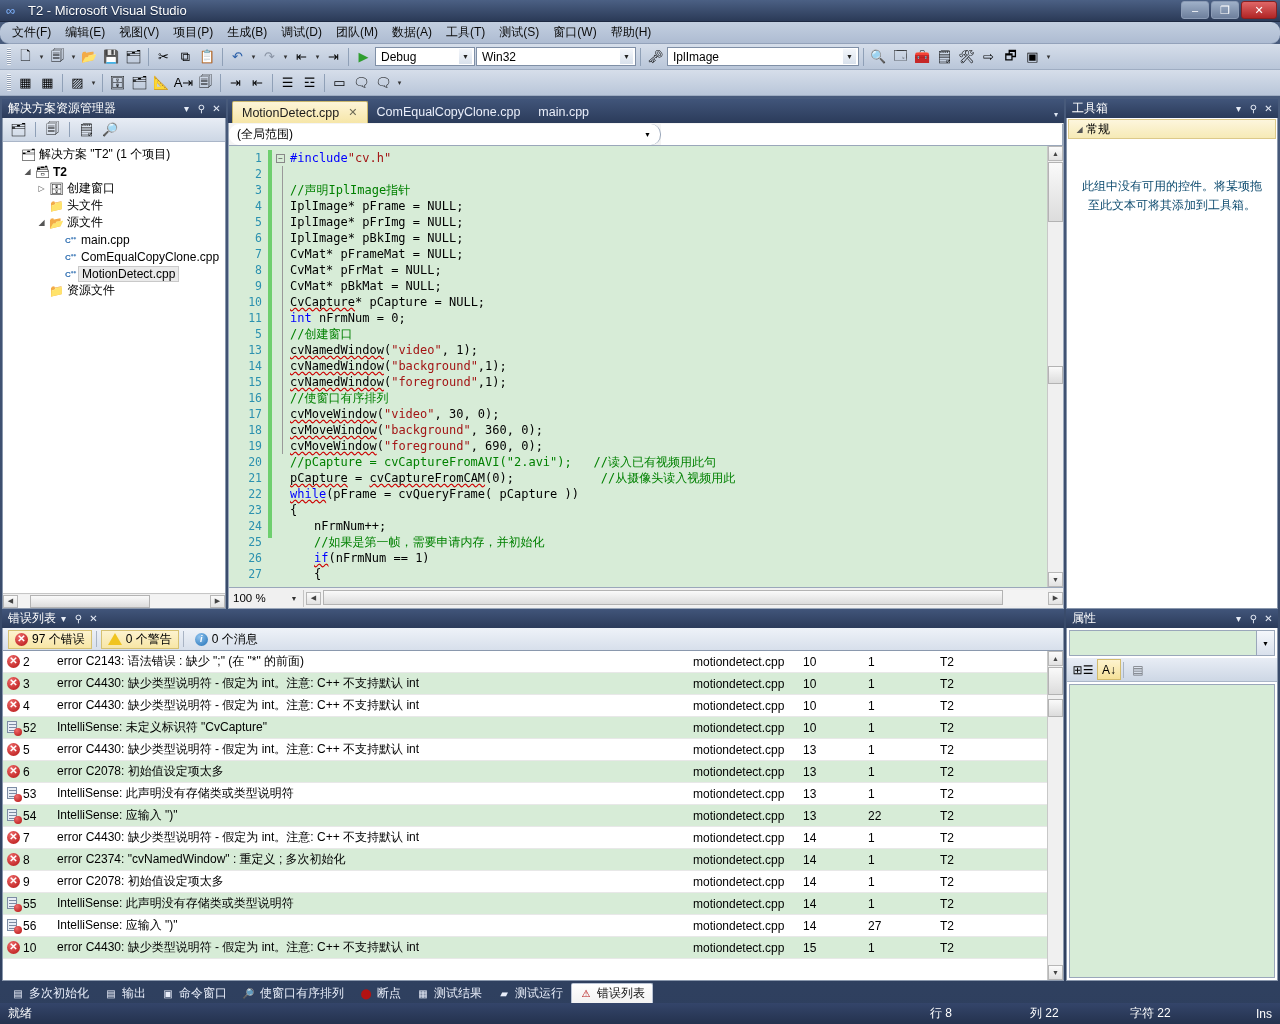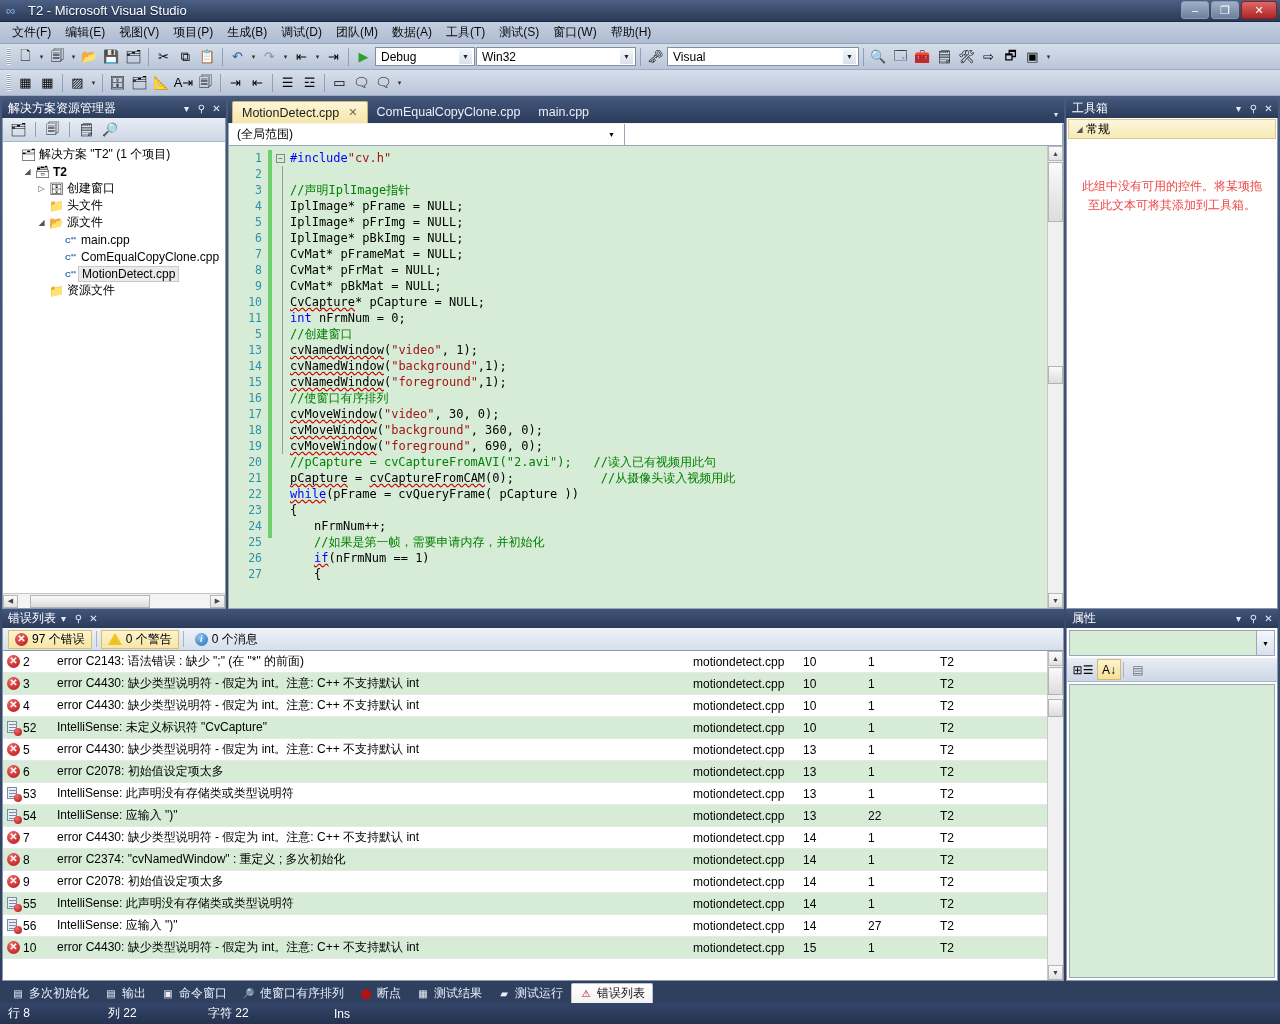--- a/index.html
+++ b/index.html
@@ -21,21 +21,21 @@
   .titlebar .vslogo { width:16px;height:14px; margin-right:6px; color:#7fb3ff; font-size:13px; line-height:14px;}
   .titlebar .ttl { color:#fff; font-size:13px; text-shadow:0 1px 1px #11203c; }
   .wincontrols { position:absolute; right:3px; top:1px; display:flex; gap:2px; }
   .wbtn { width:28px;height:18px; border:1px solid #8a9ab4; border-radius:3px;
           background:linear-gradient(#9fb0c8,#6d7f9c); display:flex;align-items:center;justify-content:center;
           color:#fff; font-size:11px; }
   .wbtn.close { width:36px; background:linear-gradient(#e06767,#b02525); border-color:#8a2020; }
 
   
   .menubar { height:22px; background:linear-gradient(#c3cfe0,#aebcd2); display:flex;
-             align-items:center; padding-left:5px; border-bottom:1px solid #93a2ba; }
+             align-items:center; padding-left:5px; border-bottom:1px solid #93a2ba;border-radius:9px; }
   .menubar span { padding:2px 7px; font-size:12px; color:#0b0b0b; }
 
   
   .toolbar { height:26px; background:linear-gradient(#d6deea,#b9c6d9); display:flex; align-items:center;
              padding-left:4px; border-bottom:1px solid #9fadc2; gap:1px; }
   .grip { width:4px;height:17px; margin:0 3px;
           background:repeating-linear-gradient(#fff 0 1px,#8a98ad 1px 2px); border-radius:1px; opacity:.85;}
   .tb-ico { width:21px;height:21px; display:flex;align-items:center;justify-content:center; font-size:13px; }
   .tb-sep { width:1px;height:18px; background:#8fa0b7; margin:0 3px; }
   .tb-arrow { width:9px; font-size:7px; display:flex; align-items:center; justify-content:center; color:#333;}
@@ -85,21 +85,21 @@
               padding-left:4px; position:relative; }
   .tab { height:22px; display:flex; align-items:center; padding:0 9px; font-size:12.5px; color:#e9eefa; }
   .tab.active { background:linear-gradient(#fdf5d8,#f6e6a8); color:#1a1a1a; border:1px solid #c9b66d;
                 border-bottom:none; border-radius:2px 2px 0 0; }
   .tab .x { margin-left:9px; font-size:11px; color:#6d6a55; }
   .tabstrip .tsarrow { position:absolute; right:6px; bottom:4px; color:#dfe6f2; font-size:8px;}
   .navbar { height:23px; background:#f4f4f4; border:1px solid #9aa7ba; border-top:none;
             display:flex; align-items:center; }
   .navcombo { height:21px; border-right:1px solid #9aa7ba; display:flex; align-items:center;
               padding:0 2px 0 8px; justify-content:space-between; background:#fff;}
-  .nav-left { width:396px; }
+  .nav-left { width:432px;border-radius:10px; }
   .nav-right { flex:1; background:#fff; }
   .navcombo .cbtn { width:14px; font-size:7px; }
 
   .codearea { flex:1; display:flex; background:#fff; border:1px solid #9aa7ba; border-top:none; min-height:0;
               position:relative; overflow:hidden;}
   .gutter-num { width:38px; background:#d7ecd7; text-align:right; padding-right:5px;
                 font-family:"DejaVu Sans Mono", monospace; font-size:11.5px; color:#2b91af; padding-top:4px;}
   .gutter-num div { height:16px; line-height:16px; }
   .indmargin { width:7px; background:#d7ecd7; position:relative; }
   .indbar { position:absolute; left:1px; top:4px; width:4px; height:388px; background:#6ecf6e; }
@@ -129,21 +129,21 @@
   .zsep { width:1px;height:17px;background:#c4c4c4; margin:0 2px;}
   .eh-track { flex:1; height:16px; background:#f3f3f3; position:relative; margin:0 0px;}
   .eh-thumb { position:absolute; left:2px; top:0; width:680px; height:15px;
               background:linear-gradient(#fafafa,#dcdcdc); border:1px solid #b3b3b3;}
 
   
   .tbx-body { padding:0; background:#fff; }
   .tbx-group { margin:1px 1px 0 1px; height:20px; background:linear-gradient(#fdf6dd,#f6eab6);
                border:1px solid #dcc98a; display:flex; align-items:center; padding-left:4px; font-size:12px; }
   .tbx-group .tw { font-size:8px; color:#555;}
-  .tbx-msg { padding:38px 12px 0 12px; text-align:center; font-size:12px; line-height:19px; color:#ef4444; }
+  .tbx-msg { padding:38px 12px 0 12px; text-align:center; font-size:12px; line-height:19px; color:#0c4a6e; }
 
   
   .prop-combo { height:26px; margin:2px; background:#d7ecd7; border:1px solid #9aa7ba;
                 display:flex; align-items:center; justify-content:flex-end;}
   .prop-combo .cbtn { width:18px;height:24px; display:flex;align-items:center;justify-content:center;
                       font-size:7px; background:linear-gradient(#f4f7fb,#d9e1ec); border-left:1px solid #9aa7ba;}
   .prop-toolbar { height:24px; background:linear-gradient(#e8edf5,#cdd7e5); display:flex; align-items:center;
                   padding-left:4px; gap:2px; border-bottom:1px solid #aab6c8;}
   .pbtn { width:24px;height:21px; display:flex;align-items:center;justify-content:center;font-size:12px;}
   .pbtn.sel { background:linear-gradient(#fdf3cf,#f5e198); border:1px solid #d2bb6e;}
@@ -269,21 +269,21 @@
       <span>Debug</span>
       <span class="cbtn">▼</span>
     </div>
     <div class="combo cmb-plat">
       <span>Win32</span>
       <span class="cbtn">▼</span>
     </div>
     <div class="tb-sep"></div>
     <div class="tb-ico">🗝</div>
     <div class="combo cmb-proc">
-      <span>Visual</span>
+      <span>IplImage</span>
       <span class="cbtn">▼</span>
     </div>
     <div class="tb-sep"></div>
     <div class="tb-ico">🔍</div>
     <div class="tb-ico">🗔</div>
     <div class="tb-ico">🧰</div>
     <div class="tb-ico">🗒</div>
     <div class="tb-ico">🛠</div>
     <div class="tb-ico">⇨</div>
     <div class="tb-ico">🗗</div>
@@ -519,20 +519,32 @@
               <div></div>
             </div>
           <div class="codetext" id="codetext"><div class="ln" style="padding-left: 3px;"><span style="color: rgb(0, 0, 255);">#include</span><span class="str">"cv.h"</span></div><div class="ln" style="padding-left: 3px;">&nbsp;</div><div class="ln" style="padding-left: 3px;"><span class="cmt">//声明IplImage指针</span></div><div class="ln" style="padding-left: 3px;"><span>IplImage* pFrame = NULL;</span></div><div class="ln" style="padding-left: 3px;"><span>IplImage* pFrImg = NULL;</span></div><div class="ln" style="padding-left: 3px;"><span>IplImage* pBkImg = NULL;</span></div><div class="ln" style="padding-left: 3px;"><span>CvMat* pFrameMat = NULL;</span></div><div class="ln" style="padding-left: 3px;"><span>CvMat* pFrMat = NULL;</span></div><div class="ln" style="padding-left: 3px;"><span>CvMat* pBkMat = NULL;</span></div><div class="ln" style="padding-left: 3px;"><span class="sq">CvCapture</span><span>* pCapture = NULL;</span></div><div class="ln" style="padding-left: 3px;"><span class="kw">int</span><span> nFrmNum = 0;</span></div><div class="ln" style="padding-left: 3px;"><span class="cmt">//创建窗口</span></div><div class="ln" style="padding-left: 3px;"><span class="sq">cvNamedWindow</span><span>(</span><span class="str">"video"</span><span>, 1);</span></div><div class="ln" style="padding-left: 3px;"><span class="sq">cvNamedWindow</span><span>(</span><span class="str">"background"</span><span>,1);</span></div><div class="ln" style="padding-left: 3px;"><span class="sq">cvNamedWindow</span><span>(</span><span class="str">"foreground"</span><span>,1);</span></div><div class="ln" style="padding-left: 3px;"><span class="cmt">//使窗口有序排列</span></div><div class="ln" style="padding-left: 3px;"><span class="sq">cvMoveWindow</span><span>(</span><span class="str">"video"</span><span>, 30, 0);</span></div><div class="ln" style="padding-left: 3px;"><span class="sq">cvMoveWindow</span><span>(</span><span class="str">"background"</span><span>, 360, 0);</span></div><div class="ln" style="padding-left: 3px;"><span class="sq">cvMoveWindow</span><span>(</span><span class="str">"foreground"</span><span>, 690, 0);</span></div><div class="ln" style="padding-left: 3px;"><span class="cmt">//pCapture = cvCaptureFromAVI("2.avi");   //读入已有视频用此句</span></div><div class="ln" style="padding-left: 3px;"><span class="sq">pCapture</span><span> = </span><span class="sq">cvCaptureFromCAM</span><span>(0);</span><span class="cmt">            //从摄像头读入视频用此</span></div><div class="ln" style="padding-left: 3px;"><span class="kw sq">while</span><span>(pFrame = cvQueryFrame( pCapture ))</span></div><div class="ln" style="padding-left: 3px;"><span>{</span></div><div class="ln" style="padding-left: 27px;"><span>nFrmNum++;</span></div><div class="ln" style="padding-left: 27px;"><span class="cmt">//如果是第一帧，需要申请内存，并初始化</span></div><div class="ln" style="padding-left: 27px;"><span class="kw sq">if</span><span>(nFrmNum == 1)</span></div><div class="ln" style="padding-left: 27px;"><span>{</span></div></div>
           <div class="vscroll">
             <div class="vs-btn">▲</div>
             <div class="vs-thumb"></div>
             <div class="vs-grip"></div>
             <div class="vs-btn" style="position:absolute;bottom:0;left:0;width:15px;">▼</div>
           </div>
         </div>
+        <div class="ed-bottom">
+          <div class="zoombox">
+            <span>100 %</span>
+          </div>
+          <div class="zoomarrow">▼</div>
+          <div class="zsep"></div>
+          <div class="hs-btn">◀</div>
+          <div class="eh-track">
+              <div class="eh-thumb"></div>
+            </div>
+          <div class="hs-btn">▶</div>
+        </div>
       </div>
     </div>
 
     <div class="rightcol">
       <div class="panel" style="flex:1; min-height:0;">
         <div class="panel-head">
           <span class="phttl">工具箱</span>
           <span class="phbtn">▾</span>
           <span class="phbtn">⚲</span>
           <span class="phbtn">✕</span>
@@ -809,19 +821,20 @@
         <span class="bi">▰</span>
         <span>测试运行</span>
       </div>
       <div class="btab active">
         <span class="bi" style="color: rgb(179, 18, 18);">⚠</span>
         <span>错误列表</span>
       </div>
     </div>
 
   <div class="statusbar">
+    <span class="sb-ready">就绪</span>
     <span class="sb-cell">行 8</span>
     <span class="sb-cell">列 22</span>
     <span class="sb-cell">字符 22</span>
     <span class="sb-ins">Ins</span>
   </div>
 
 </div>
 
 </body></html>

